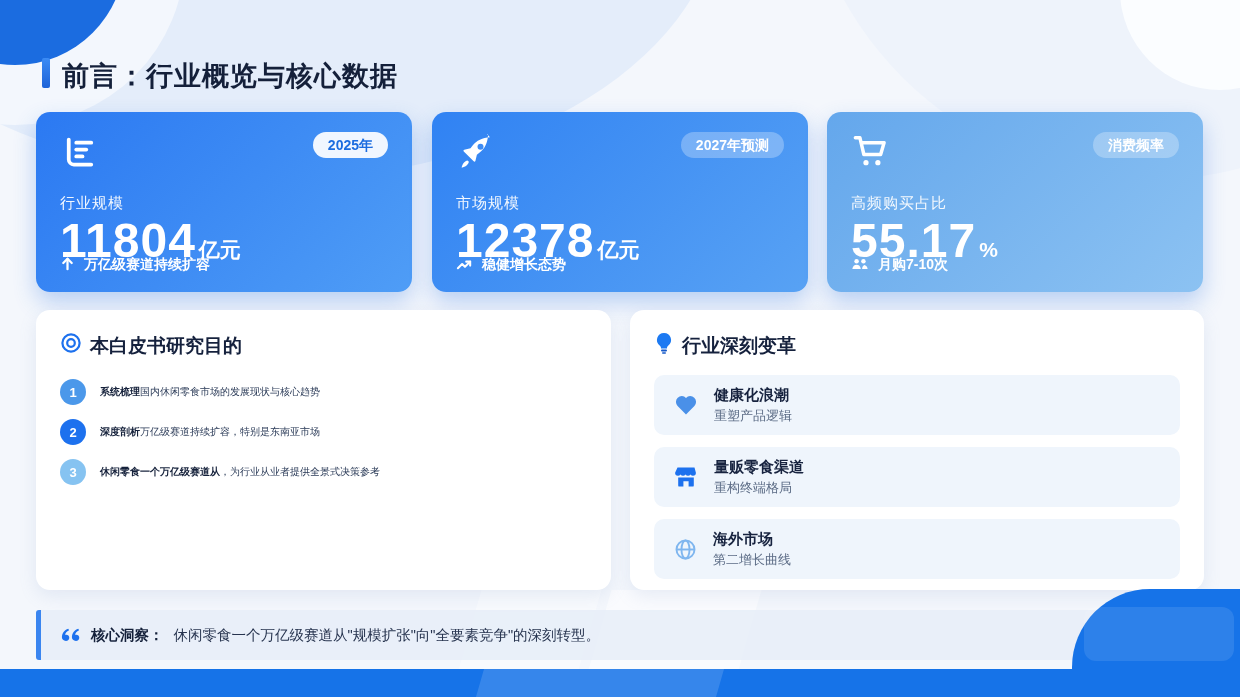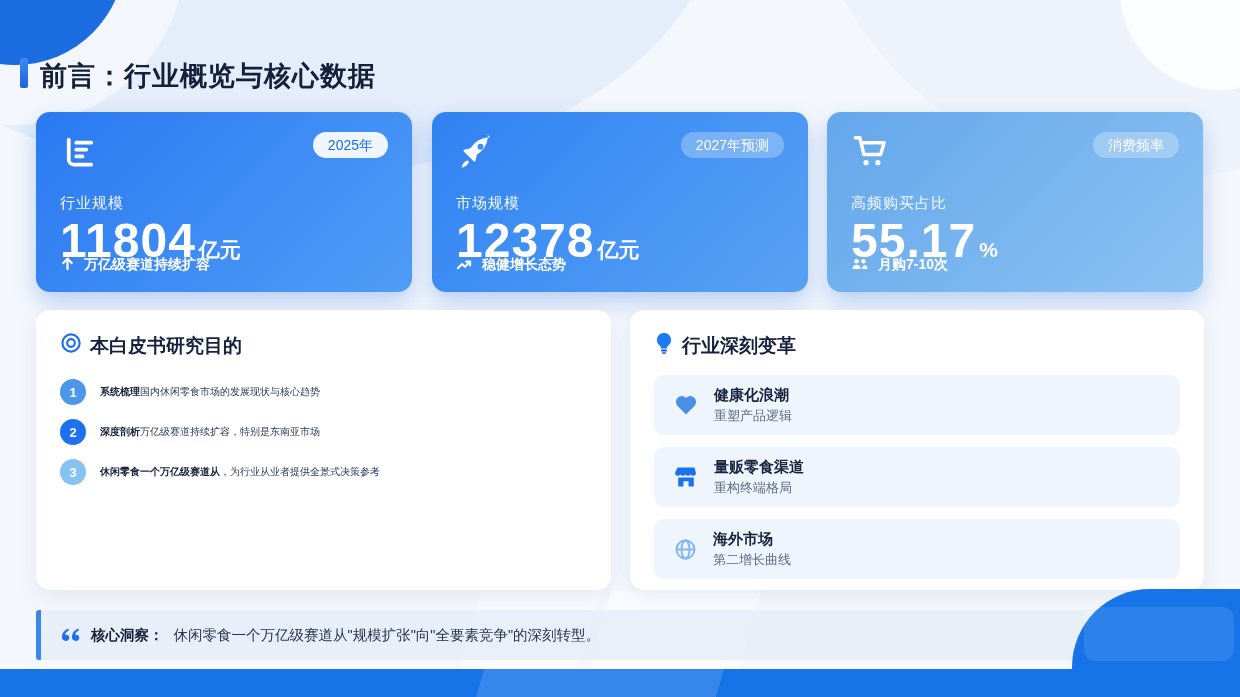--- a/index.html
+++ b/index.html
@@ -17,32 +17,32 @@
   .deco-band-1 { left:470px; top:590px; width:120px; height:80px; background:rgba(255,255,255,0.40); transform:skewX(-16deg); z-index:4; }
   .deco-band-2 { left:600px; top:590px; width:150px; height:80px; background:rgba(255,255,255,0.55); transform:skewX(-16deg); z-index:4; }
 
   
   .footer-bar { position:absolute; left:0; bottom:0; width:1240px; height:28px; background:#1673e8; z-index:15; }
   .footer-band { position:absolute; left:480px; top:0; width:240px; height:100%; background:rgba(255,255,255,0.14); transform:skewX(-16deg); }
   .footer-blob { position:absolute; right:0; bottom:0; width:168px; height:108px; background:#1673e8; border-top-left-radius:78px; z-index:20; }
   .footer-blob-inner { position:absolute; right:6px; top:18px; width:150px; height:54px; background:rgba(255,255,255,0.10); border-radius:12px; }
 
   
-  .header { position:absolute; left:20px; top:58px; display:flex; align-items:flex-start; z-index:10;font-family:Liberation Mono, monospace; }
+  .header { position:absolute; left:42px; top:58px; display:flex; align-items:flex-start; z-index:10;font-family:Liberation Mono, monospace; }
   .title-accent { width:8px; height:30px; border-radius:2px; background:linear-gradient(180deg,#3b8bf5,#1d63d8); margin-right:12px; }
   .slide-title { font-size:27px; font-weight:800; color:#14203a; letter-spacing:1px; }
 
   
   .stat-card { position:absolute; top:112px; width:376px; height:180px; border-radius:14px; color:#fff; padding:20px 24px; z-index:10; box-shadow:0 10px 22px rgba(45,115,225,0.30); }
   .stat-card.c1 { left:36px;  background:linear-gradient(135deg,#2b79f2 0%,#4f9df6 100%); }
   .stat-card.c2 { left:432px; background:linear-gradient(135deg,#3082f3 0%,#58a2f4 100%); }
   .stat-card.c3 { left:827px; background:linear-gradient(135deg,#64a7ec 0%,#8cc2f2 100%); }
   .stat-top { display:flex; justify-content:space-between; align-items:flex-start; height:48px; }
   .stat-icon svg { display:block; }
-  .stat-badge { font-size:14px; font-weight:400; padding:6px 15px; border-radius:999px; line-height:1; }
+  .stat-badge { font-size:14px; font-weight:700; padding:6px 15px; border-radius:999px; line-height:1; }
   .badge-solid { background:rgba(255,255,255,0.92); color:#1b6ce0; }
   .badge-glass { background:rgba(255,255,255,0.28); color:#ffffff; }
   .stat-label { margin-top:14px; font-size:15px; color:rgba(255,255,255,0.93); letter-spacing:1px; }
   .stat-value-row { margin-top:2px; display:flex; align-items:baseline; }
   .stat-value { font-size:48px; font-weight:700; line-height:1.1; letter-spacing:1px; }
   .stat-unit { font-size:21px; font-weight:600; margin-left:3px; }
   .stat-footer { position:absolute; left:24px; bottom:18px; display:flex; align-items:center; gap:9px; font-size:14px; font-weight:600; color:#fff; }
 
   
   .panel { position:absolute; top:310px; height:280px; background:#ffffff; border-radius:14px; box-shadow:0 6px 18px rgba(110,140,190,0.14); padding:22px 24px; z-index:10; }

